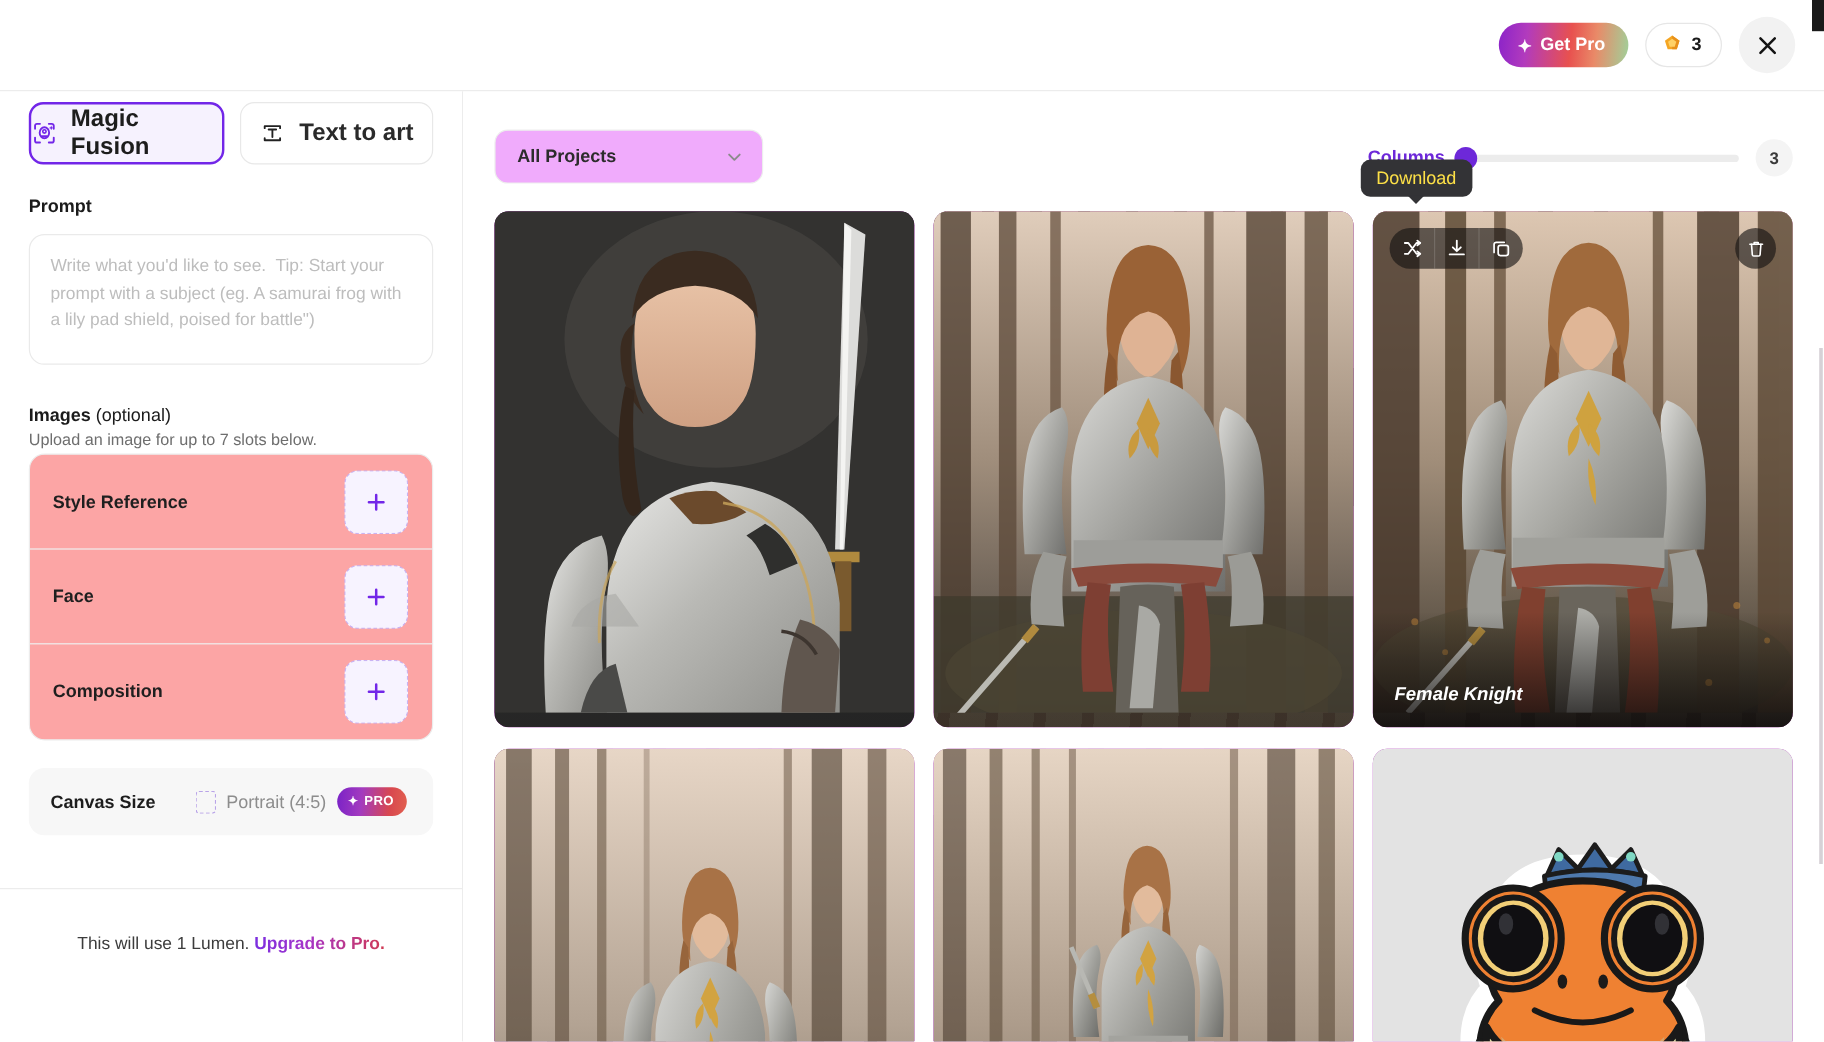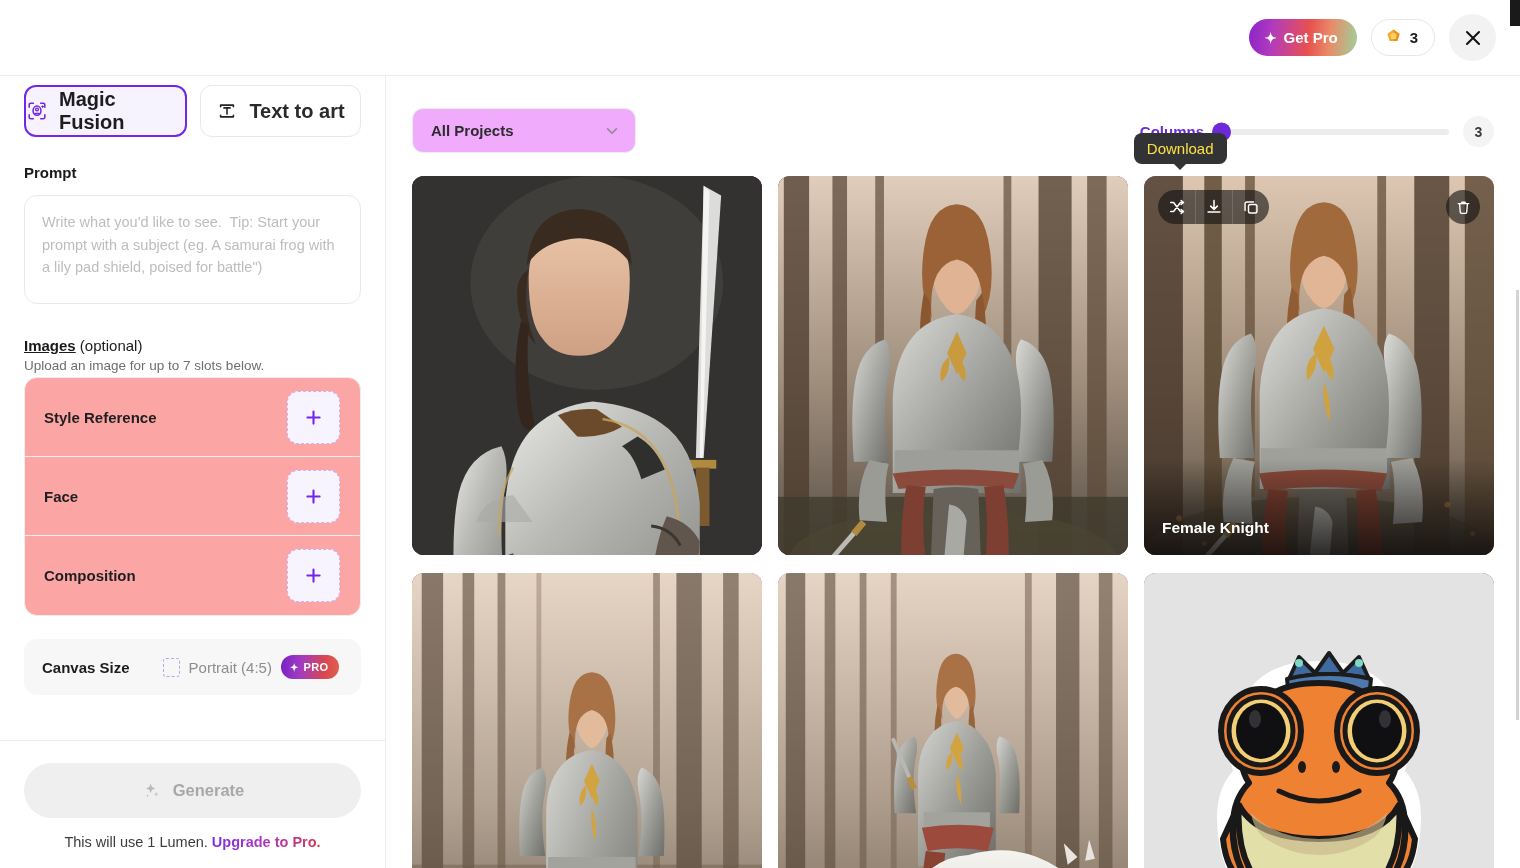--- a/index.html
+++ b/index.html
@@ -77,21 +77,21 @@
     margin-top: 14px; width: 100%; height: 109px;
     border: 1px solid #eaeaea; border-radius: 13px;
     padding: 15px 17px; background: #fff;
     font-family: "Liberation Sans", sans-serif;
     font-size: 14.5px; line-height: 22.5px; color: #b9b9b9;
     resize: none; outline: none; overflow: hidden;
   }
   .prompt-box::placeholder { color: #bdbdbd; }
 
   .images-head { margin-top: 29px; font-size: 15px; color: #1b1b1b; }
-  .images-head b { font-weight: 700; text-decoration: underline; }
+  .images-head b { font-weight: 700; }
   .images-head span { font-weight: 400; }
   .images-sub { margin-top: 4px; font-size: 13.5px; color: #6e6e6e; }
 
   .slots {
     margin-top: 4px; border: 1px solid #ececec; border-radius: 13px;
     overflow: hidden; background: #fca5a5;
   }
   .slot {
     height: 79px; display: flex; align-items: center;
     padding: 0 20px 0 19px; border-bottom: 1px solid #efefef;
@@ -193,21 +193,21 @@
     border-top: 7px solid #333336;
   }
 
   
   .grid {
     padding: 0 26px; display: grid; grid-template-columns: repeat(3, 1fr);
     gap: 18px 16px;
   }
   .card {
     position: relative; border-radius: 12px; overflow: hidden;
-    height: 379px; background: #a21caf;
+    height: 430px; background: #a21caf; font-style: italic;
   }
   .card .art { position: absolute; inset: 0; }
   .caption {
     position: absolute; left: 0; right: 0; bottom: 0; height: 96px;
     background: linear-gradient(to top, rgba(12,10,10,.80), rgba(12,10,10,0));
     display: flex; align-items: flex-end; padding: 0 0 18px 18px;
   }
   .caption span { color: #fff; font-size: 15.5px; font-weight: 700; }
 
   .hover-tools {
@@ -377,28 +377,20 @@
           <span class="canvas-val-text">Portrait (4:5)</span>
           <span class="pro-pill">
             <span class="spark">✦</span>
             <span>PRO</span>
           </span>
         </span>
       </div>
     </div>
 
     <div class="sidebar-footer">
-      <button class="generate-btn">
-        <svg viewBox="0 0 24 24" fill="none">
-          <path d="M11 4.2l1.5 3.9 3.9 1.5-3.9 1.5-1.5 3.9-1.5-3.9L5.6 9.6l3.9-1.5z" fill="#b8b8b8"></path>
-          <path d="M17.3 13.4l.75 1.95 1.95.75-1.95.75-.75 1.95-.75-1.95-1.95-.75 1.95-.75z" fill="#c4c4c4"></path>
-          <path d="M7.4 16.4l.5 1.3 1.3.5-1.3.5-.5 1.3-.5-1.3-1.3-.5 1.3-.5z" fill="#c4c4c4"></path>
-        </svg>
-        <span>Generate</span>
-      </button>
       <div class="lumen-note">
         <span>This will use 1 Lumen. </span><span class="upgrade">Upgrade to Pro.</span>
       </div>
     </div>
   </div>
 
   <div class="main">
 
     <div class="main-toolbar">
       <div class="project-select">

